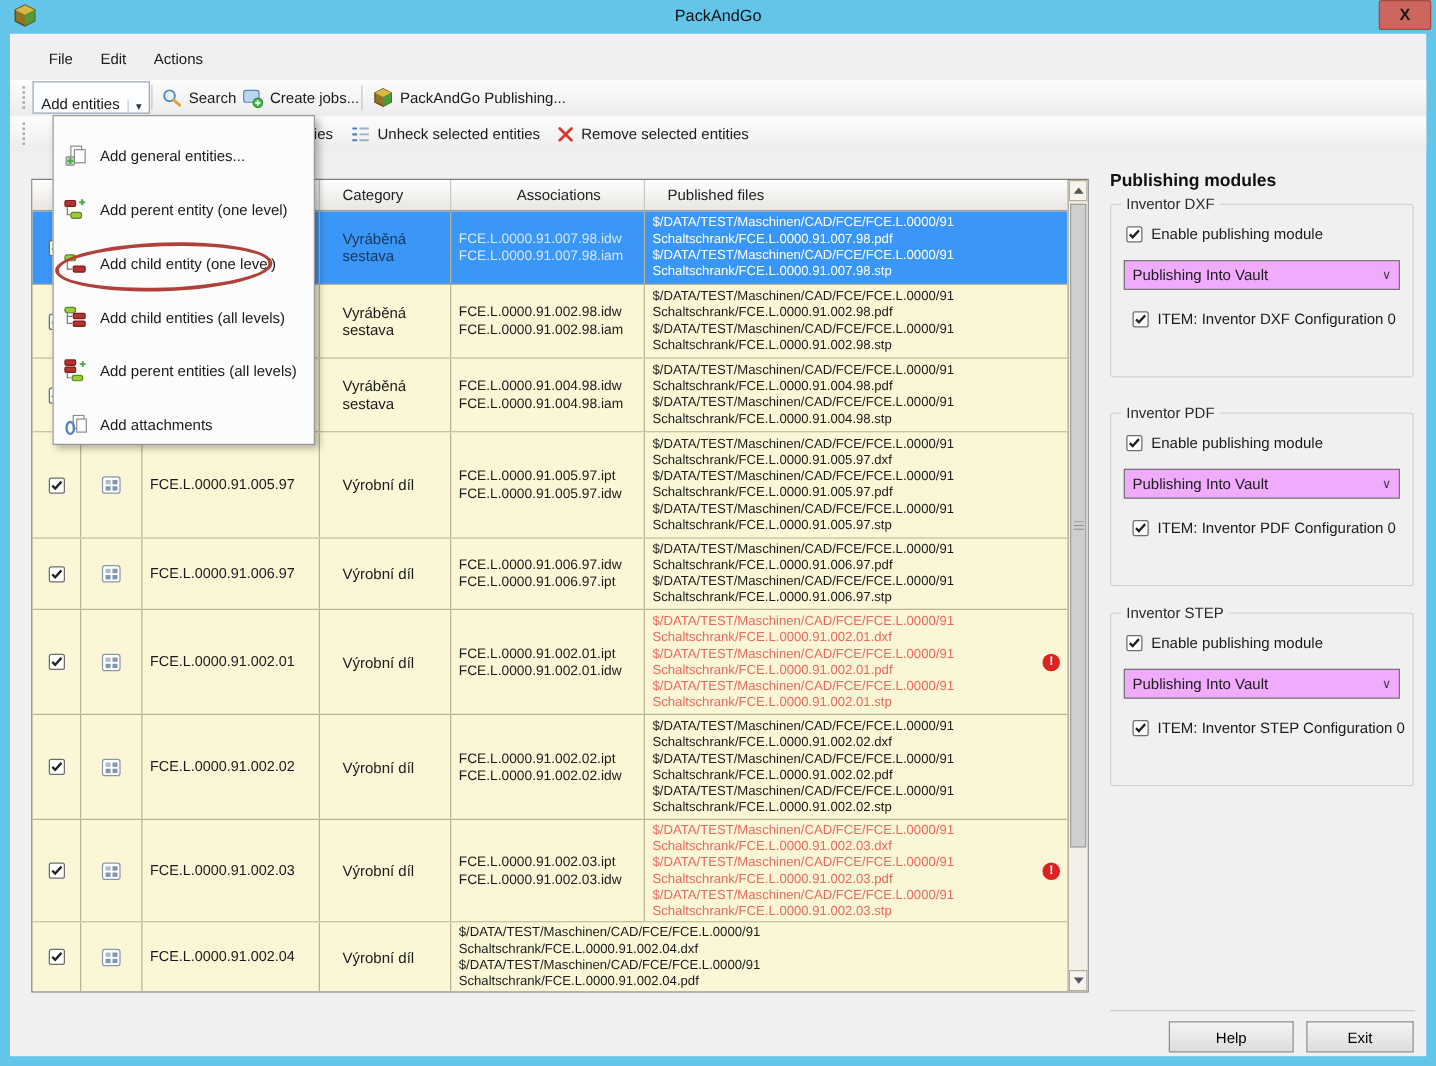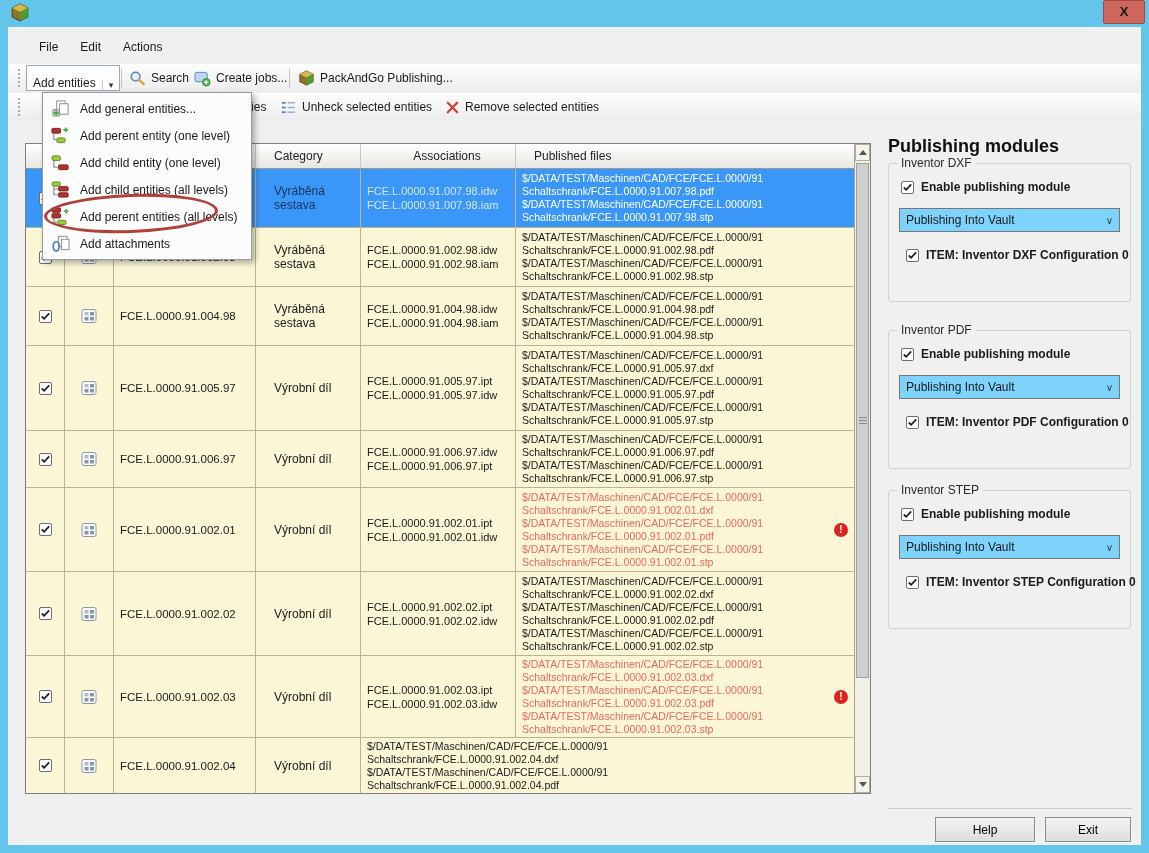--- a/index.html
+++ b/index.html
@@ -19,21 +19,21 @@
   .tstrip { position:absolute; left:0; width:100%; height:28px; background:linear-gradient(#fdfdfd,#ececec); }
   .tstrip1 { top:37px; } .tstrip2 { top:66px; }
   .grip { position:absolute; left:10px; top:5px; height:18px; width:0; border-left:2px dotted #a9a9a9; }
   .tb-sep { position:absolute; top:4px; width:0; height:20px; border-left:1px solid #c8c8c8; }
   .tb-item { position:absolute; top:3px; height:22px; display:flex; align-items:center; gap:5px; font-size:12px; white-space:nowrap; cursor:pointer; }
   .addent-btn { position:absolute; left:18px; top:1px; height:26px; display:flex; align-items:flex-end; background:#fbfdfe; border:1px solid #98a8b8; padding:0 6px; font-size:12px; gap:6px; cursor:pointer; }
   .addent-btn .caret { border-left:1px solid #c3cdd8; padding-left:6px; font-size:9px; color:#333; }
 
   
   .menu { position:absolute; left:34px; top:65px; width:210px; background:#fcfcfc; border:1px solid #9a9a9a; box-shadow:3px 3px 6px rgba(0,0,0,.3); padding:2px; z-index:50; }
-  .menu-item { height:27px; display:flex; align-items:center; gap:9px; padding:0 6px 0 4px; font-size:12px; cursor:pointer; }
+  .menu-item { height:27px; display:flex; align-items:center; gap:9px; padding:0 6px 0 4px; font-size:12px; cursor:pointer;margin-top:16px; }
   .menu-item .mi-ic { width:22px; height:20px; display:flex; align-items:center; justify-content:center; flex:0 0 22px; }
   .annot { position:absolute; left:36px; top:167px; width:174px; height:39px; border:3px solid #b0413a; border-radius:50%; z-index:60; transform:rotate(-2deg); pointer-events:none; }
 
   
   .tbl { position:absolute; left:17px; top:116px; width:846px; height:651px; border:1px solid #7e7e7e; background:#faf6d6; }
   .thead { position:absolute; left:0; top:0; right:16px; height:25px; display:flex; background:linear-gradient(#ffffff,#e8e6e1); border-bottom:1px solid #999; }
   .thead .hc { border-right:1px solid #c9c9c9; font-size:12px; display:flex; align-items:center; padding-left:18px; color:#222; }
   .tbody { position:absolute; left:0; top:25px; right:16px; bottom:0; overflow:hidden; }
   .trow { display:flex; border-bottom:1px solid #bab394; overflow:hidden; background:#faf6d6; }
   .cell { border-right:1px solid #bab394; display:flex; align-items:center; overflow:hidden; }
@@ -57,41 +57,42 @@
   .vscroll { position:absolute; top:0; right:0; width:16px; height:100%; background:#f1efe6; border-left:1px solid #a9a390; }
   .sb-btn { position:absolute; left:0; width:15px; height:17px; background:#f4f3ee; border:1px solid #b3ad9a; display:flex; align-items:center; justify-content:center; cursor:pointer; }
   .sb-up { top:0; } .sb-dn { bottom:0; }
   .tri-up { width:0; height:0; border-left:4px solid transparent; border-right:4px solid transparent; border-bottom:5px solid #555; }
   .tri-dn { width:0; height:0; border-left:4px solid transparent; border-right:4px solid transparent; border-top:5px solid #555; }
   .sb-thumb { position:absolute; left:1px; top:19px; width:13px; height:515px; background:#cfcfcf; border:1px solid #a0a0a0; cursor:grab; }
   .sb-grip { position:absolute; left:2px; top:50%; margin-top:-4px; width:8px; height:8px;
              background:linear-gradient(#8a8a8a 1px, transparent 1px); background-size:8px 3px; }
 
   
-  .pm-title { position:absolute; left:880px; top:109px; font-size:18px; font-weight:bold; color:#101010; }
+  .pm-title { position:absolute; left:880px; top:109px; font-size:14px; font-weight:bold; color:#101010; }
   .groupbox { position:absolute; left:880px; width:243px; height:139px; border:1px solid #d2d2d2; border-radius:3px; }
   .legend { position:absolute; left:8px; top:-8px; background:#f0f0f0; padding:0 4px; font-size:12px; color:#2b2b2b; }
-  .check-row { position:absolute; left:12px; display:flex; align-items:center; gap:7px; font-size:12px; cursor:pointer; white-space:nowrap;font-weight:bold; }
-  .gb-select { position:absolute; left:10px; top:44px; width:221px; height:24px; background:#7dd3fc; border:1px solid #777; display:flex; align-items:center; padding:0 6px; font-size:12px; cursor:pointer; }
+  .check-row { position:absolute; left:12px; display:flex; align-items:center; gap:7px; font-size:12px; cursor:pointer; white-space:nowrap; }
+  .gb-select { position:absolute; left:10px; top:44px; width:221px; height:24px; background:#f0abfc; border:1px solid #777; display:flex; align-items:center; padding:0 6px; font-size:12px; cursor:pointer; }
   .gb-select .chev { margin-left:auto; font-size:10px; color:#404040; }
 
   
   .foot-sep { position:absolute; left:880px; top:781px; width:244px; height:1px; background:#cccccc; }
   .btn { position:absolute; top:790px; height:25px; background:linear-gradient(#f4f4f4,#dddddd); border:1px solid #8e8e8e; font-size:12px; text-align:center; cursor:pointer; font-family:"Liberation Sans", sans-serif; }
   .btn-help { left:927px; width:100px; } .btn-exit { left:1037px; width:86px;text-align:center; }
 </style>
 </head>
 <body>
 
 <div class="titlebar">
   <svg class="app-ic" viewBox="0 0 18 18">
     <polygon points="9,1 16,4.5 16,12.5 9,16 2,12.5 2,4.5" fill="#8f7426" stroke="#5c4a17"></polygon>
     <polygon points="9,1 16,4.5 9,8 2,4.5" fill="#d9b945"></polygon>
     <polygon points="9,8 16,4.5 16,12.5 9,16" fill="#4f9b3a"></polygon>
   </svg>
+  <div class="title">PackAndGo</div>
   <div class="close-btn">X</div>
 </div>
 
 <div class="client">
 
   <div class="menubar">
     <span>File</span>
     <span>Edit</span>
     <span>Actions</span>
   </div>

